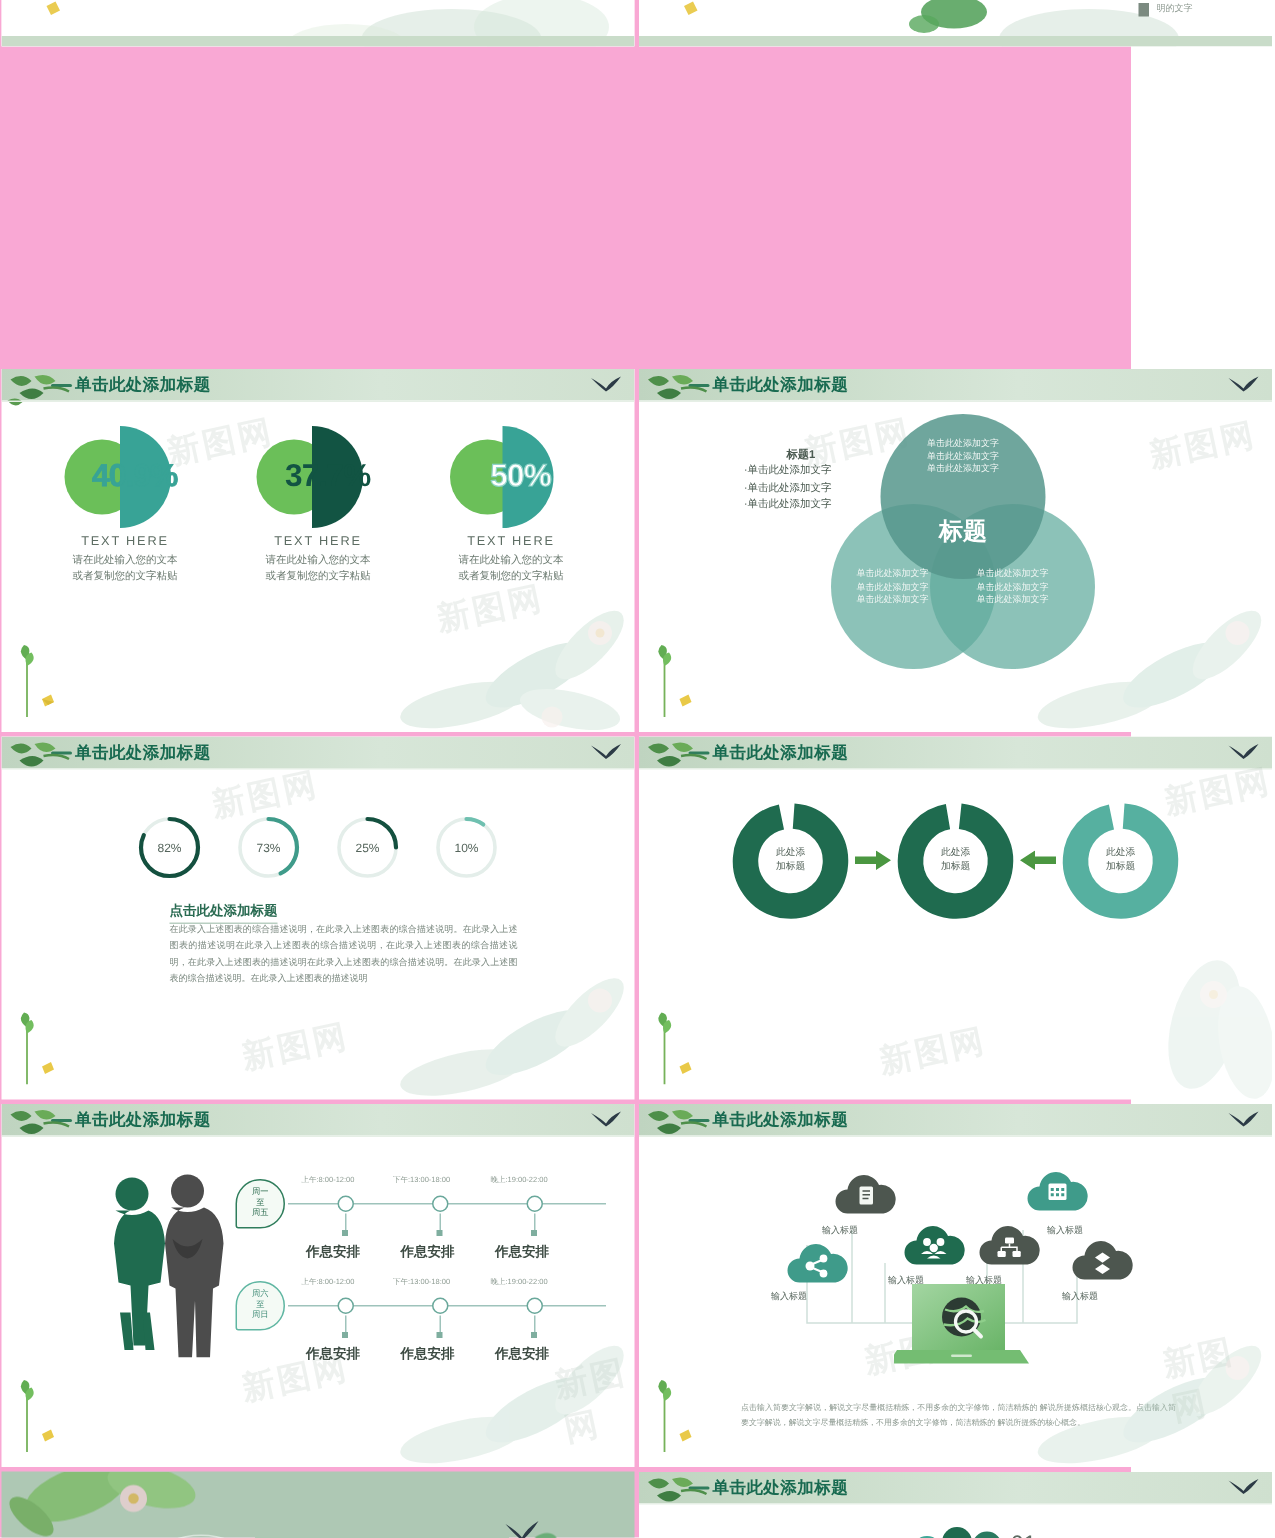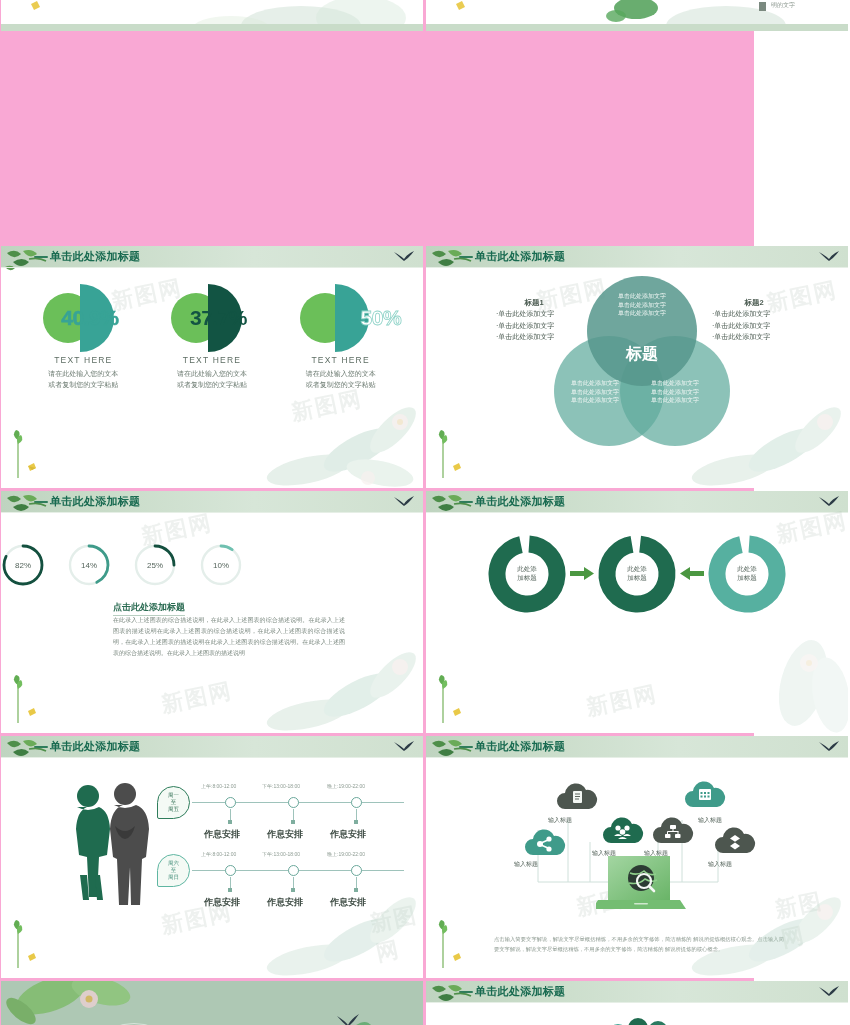--- a/index.html
+++ b/index.html
@@ -60,21 +60,21 @@
   .t-desc { font-size:7px; color:#6b7a70; line-height:1.55; margin-top:4px;}
   
   .venn { position:absolute; left:128px; top:30px; width:175px; height:170px;}
   .vcircle { position:absolute; width:110px; height:110px; border-radius:50%; background:rgba(96,170,157,.72);}
   .vc-top { left:33px; top:0; background:rgba(86,150,140,.85);}
   .vc-bl  { left:0;  top:60px;}
   .vc-br  { left:66px; top:60px;}
   .vtxt { position:absolute; font-size:6px; color:#f2f7f5; line-height:1.45; text-align:center; width:86px;}
   .vcenter { position:absolute; left:41px; top:68px; width:94px; text-align:center; font-size:16px; font-weight:bold; color:#ffffff;}
   
-  .donuts { position:absolute; top:52px; left:0; width:100%; display:flex; justify-content:flex-start; gap:22px;}
+  .donuts { position:absolute; top:52px; left:0; width:100%; display:flex; justify-content:center; gap:22px;}
   .dn { width:44px; height:44px; position:relative;}
   .dn .lbl { position:absolute; inset:0; display:flex; align-items:center; justify-content:center; font-size:8px; color:#55655c;}
   .blk-ttl { position:absolute; left:112px; top:110px; font-size:9px; font-weight:bold; color:#2a6b52;}
   .blk-ttl::after{content:""; position:absolute; left:0; bottom:-2px; width:100%; height:1px; background:#b9cfc2;}
   .blk-body { position:absolute; left:112px; top:124px; width:232px; font-size:6px; color:#78867d; line-height:1.85; text-align:justify;}
   
   .rings { position:absolute; top:35px; left:0; width:100%; height:95px; display:flex; align-items:center; justify-content:center; gap:4px;}
   .ring { width:78px; height:78px; border-radius:50%; position:relative; display:flex; align-items:center; justify-content:center;}
   .ring .hole { width:44px; height:44px; border-radius:50%; background:#fff; display:flex; align-items:center; justify-content:center; text-align:center;
     font-size:6.5px; color:#54635a; line-height:1.35;}
@@ -180,21 +180,21 @@
         <div class="t-here">TEXT HERE</div>
         <div class="t-desc">请在此处输入您的文本</div>
         <div class="t-desc" style="margin-top:0">或者复制您的文字粘贴</div>
       </div>
       <div class="pieitem">
         <div class="piewrap">
           <svg viewBox="0 0 115 78" style="width:115px;height:78px;">
             <circle cx="42" cy="42" r="25" fill="#6bbf59"></circle>
             <path d="M52 8 A34 34 0 0 1 52 76 Z" fill="#38a396"></path>
           </svg>
-          <div class="piepct" style="color:#ffffff;text-align:right;-webkit-text-stroke:0.8px #8fd3c8;">50%</div>
+          <div class="piepct" style="color:#ffffff;-webkit-text-stroke:0.8px #8fd3c8;">50%</div>
         </div>
         <div class="t-here">TEXT HERE</div>
         <div class="t-desc">请在此处输入您的文本</div>
         <div class="t-desc" style="margin-top:0">或者复制您的文字粘贴</div>
       </div>
     </div>
 
     <svg class="bgleaves" viewBox="0 0 175 110">
       <g opacity=".65">
         <ellipse cx="60" cy="92" rx="42" ry="13" fill="#b9d4c4" transform="rotate(-12 60 92)"></ellipse>
@@ -256,28 +256,20 @@
     </div>
 
     <div style="position:absolute;left:62px;top:52px;width:92px;text-align:center;">
       <div style="font-size:7.5px;font-weight:bold;color:#4a5a50;">标题1</div>
       <div style="text-align:left;padding-left:8px;">
         <div style="font-size:7px;color:#4a5a50;line-height:1.65;">·<span>单击此处添加文字</span></div>
         <div style="font-size:7px;color:#4a5a50;line-height:1.65;">·<span>单击此处添加文字</span></div>
         <div style="font-size:7px;color:#4a5a50;line-height:1.65;">·<span>单击此处添加文字</span></div>
       </div>
     </div>
-    <div style="position:absolute;left:278px;top:52px;width:100px;text-align:center;">
-      <div style="font-size:7.5px;font-weight:bold;color:#4a5a50;">标题2</div>
-      <div style="text-align:left;padding-left:8px;">
-        <div style="font-size:7px;color:#4a5a50;line-height:1.65;">·<span>单击此处添加文字</span></div>
-        <div style="font-size:7px;color:#4a5a50;line-height:1.65;">·<span>单击此处添加文字</span></div>
-        <div style="font-size:7px;color:#4a5a50;line-height:1.65;">·<span>单击此处添加文字</span></div>
-      </div>
-    </div>
 
     <svg class="bgleaves" viewBox="0 0 175 110">
       <g opacity=".6">
         <ellipse cx="60" cy="92" rx="42" ry="13" fill="#b9d4c4" transform="rotate(-12 60 92)"></ellipse>
         <ellipse cx="110" cy="72" rx="38" ry="14" fill="#a8cdbc" transform="rotate(-28 110 72)"></ellipse>
         <ellipse cx="145" cy="52" rx="30" ry="12" fill="#bcd8c8" transform="rotate(-45 145 52)"></ellipse>
         <circle cx="152" cy="44" r="8" fill="#e8d5cf" opacity=".8"></circle>
       </g>
     </svg>
     <svg class="sprout" viewBox="0 0 34 56">
@@ -312,21 +304,21 @@
           <circle cx="22" cy="22" r="19" fill="none" stroke="#e4eeea" stroke-width="2.4"></circle>
           <circle cx="22" cy="22" r="19" fill="none" stroke="#14503f" stroke-width="2.8" stroke-dasharray="97.9 119.4" stroke-linecap="round"></circle>
         </svg>
         <div class="lbl">82%</div>
       </div>
       <div class="dn">
         <svg viewBox="0 0 44 44" style="width:44px;height:44px;transform:rotate(-90deg);">
           <circle cx="22" cy="22" r="19" fill="none" stroke="#e4eeea" stroke-width="2.4"></circle>
           <circle cx="22" cy="22" r="19" fill="none" stroke="#3f9b8a" stroke-width="2.8" stroke-dasharray="51.3 168" stroke-linecap="round"></circle>
         </svg>
-        <div class="lbl">14%</div>
+        <div class="lbl">73%</div>
       </div>
       <div class="dn">
         <svg viewBox="0 0 44 44" style="width:44px;height:44px;transform:rotate(-90deg);">
           <circle cx="22" cy="22" r="19" fill="none" stroke="#e4eeea" stroke-width="2.4"></circle>
           <circle cx="22" cy="22" r="19" fill="none" stroke="#14503f" stroke-width="2.8" stroke-dasharray="29.8 189.5" stroke-linecap="round"></circle>
         </svg>
         <div class="lbl">25%</div>
       </div>
       <div class="dn">
         <svg viewBox="0 0 44 44" style="width:44px;height:44px;transform:rotate(-90deg);">

